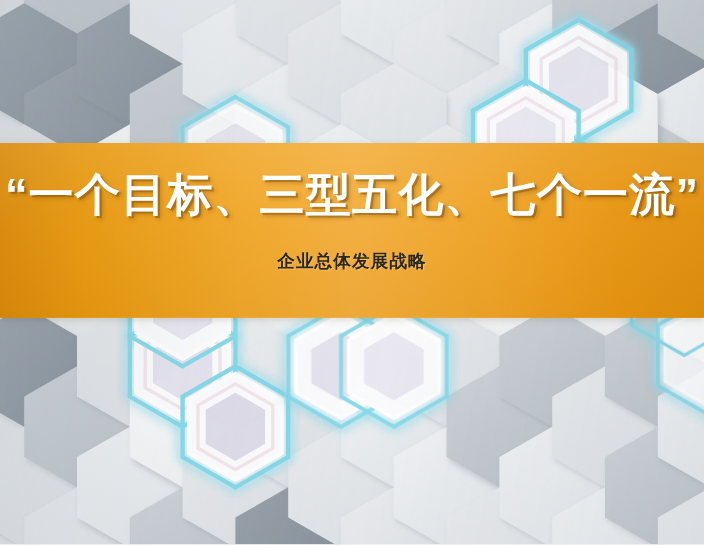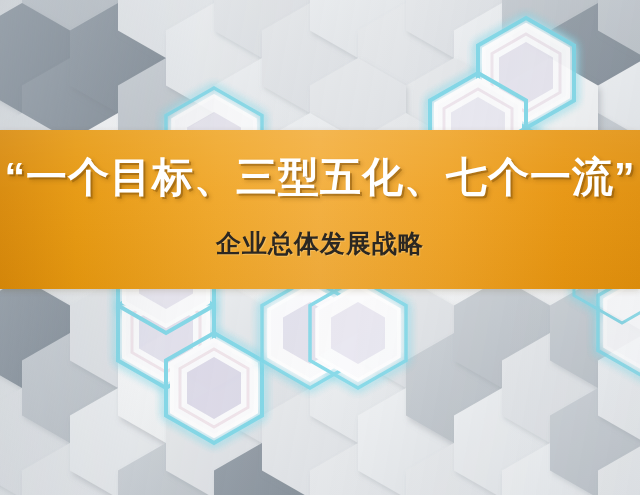--- a/index.html
+++ b/index.html
@@ -76,21 +76,21 @@
        2px 2px 0 rgba(120,72,6,0.40),
        3px 3px 4px rgba(110,66,4,0.32);
   }
   .subtitle-line {
     position: absolute;
     left: 0;
     right: 0;
     top: 101px;
     text-align: center;
     color: #2b2722;
-    font-size: 25px;
+    font-size: 16px;
     line-height: 1;
     font-weight: bold;
     letter-spacing: 1px;
     white-space: nowrap;
     text-shadow: 1px 1px 0 rgba(255,220,150,0.40);
   }
 </style>
 </head>
 <body>
 

